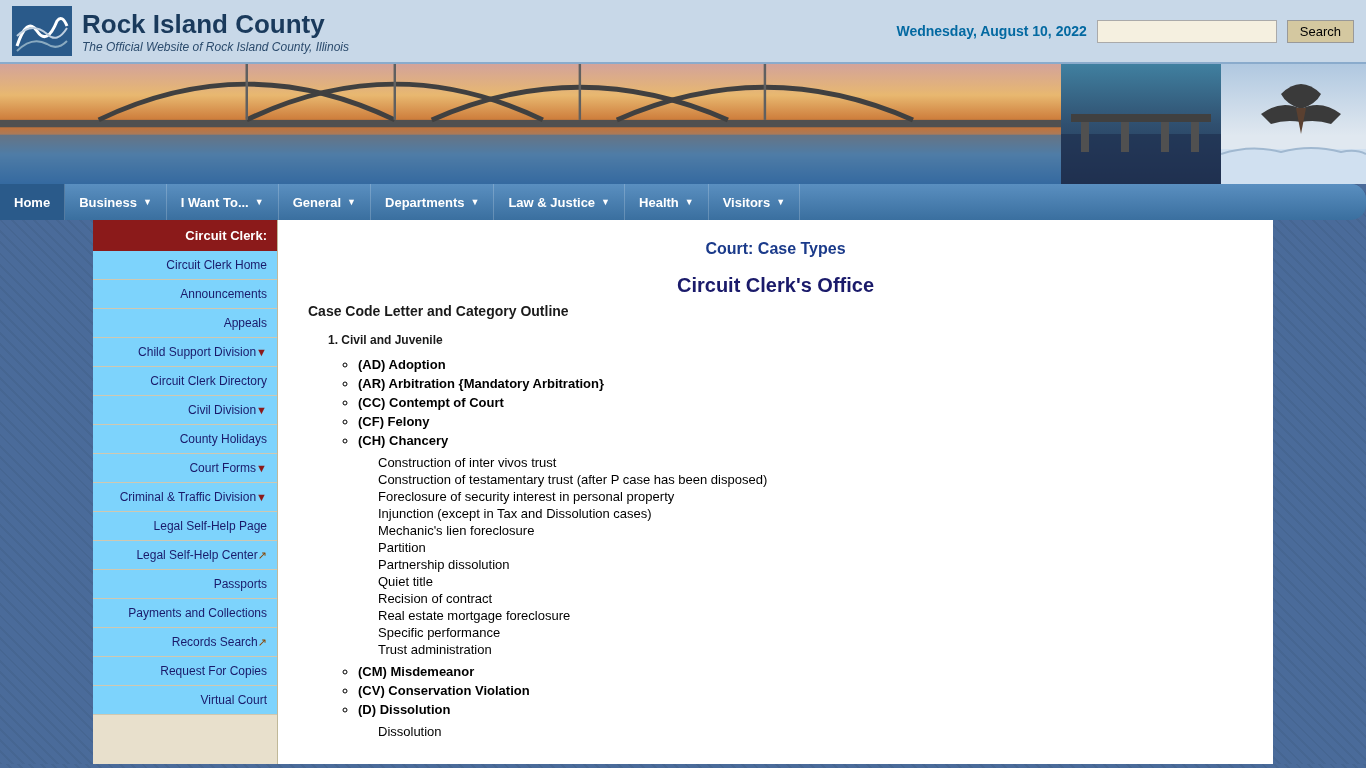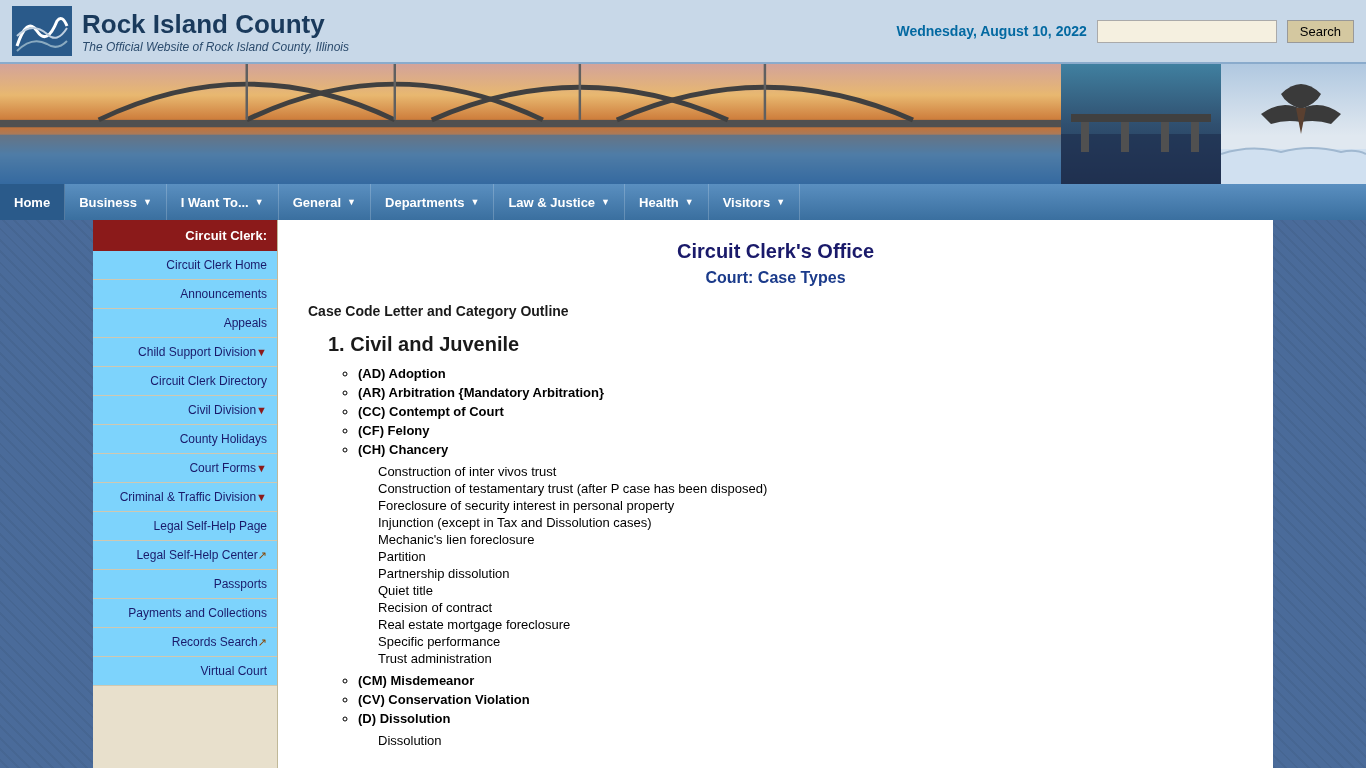--- a/index.html
+++ b/index.html
@@ -92,20 +92,21 @@
       overflow: hidden;
     }
 
     
     #nav {
       background: linear-gradient(to bottom, #5a8fc0 0%, #3a6f9f 100%);
       display: flex;
       align-items: stretch;
       padding: 0;
       min-height: 36px;
+      border-radius: 15px;
     }
     .nav-item {
       color: white;
       padding: 8px 14px;
       font-size: 13px;
       font-weight: bold;
       cursor: pointer;
       display: flex;
       align-items: center;
       gap: 4px;
@@ -185,21 +186,21 @@
       color: #1a3a8a;
       margin-bottom: 16px;
     }
     #case-code-heading {
       font-size: 14px;
       font-weight: bold;
       color: #1a1a1a;
       margin-bottom: 14px;
     }
     .section-heading {
-      font-size: 20px;
+      font-size: 12px;
       font-weight: bold;
       color: #1a1a1a;
       margin: 10px 0 8px 20px;
     }
     .case-list {
       list-style-type: circle;
       margin-left: 50px;
       margin-bottom: 4px;
     }
     .case-list li {
@@ -399,27 +400,30 @@
       <span>Passports</span>
     </div>
     <div class="sidebar-item">
       <span>Payments and Collections</span>
     </div>
     <div class="sidebar-item">
       <span>Records Search</span>
       <span class="ext-icon">↗</span>
     </div>
     <div class="sidebar-item">
+      <span>Request For Copies</span>
+    </div>
+    <div class="sidebar-item">
       <span>Virtual Court</span>
     </div>
   </div>
 
   <div id="content">
+    <div id="page-subtitle">Court:  Case Types</div>
     <div id="page-title">Circuit Clerk's Office</div>
-    <div id="page-subtitle">Court:  Case Types</div>
     <div id="case-code-heading">Case Code Letter and Category Outline</div>
 
     <div class="section-heading"><span>1. </span><span>Civil and Juvenile</span></div>
 
     <ul class="case-list">
       <li>
         <span class="case-bold">(AD) Adoption</span>
       </li>
       <li>
         <span class="case-bold">(AR) Arbitration {Mandatory Arbitration}</span>

